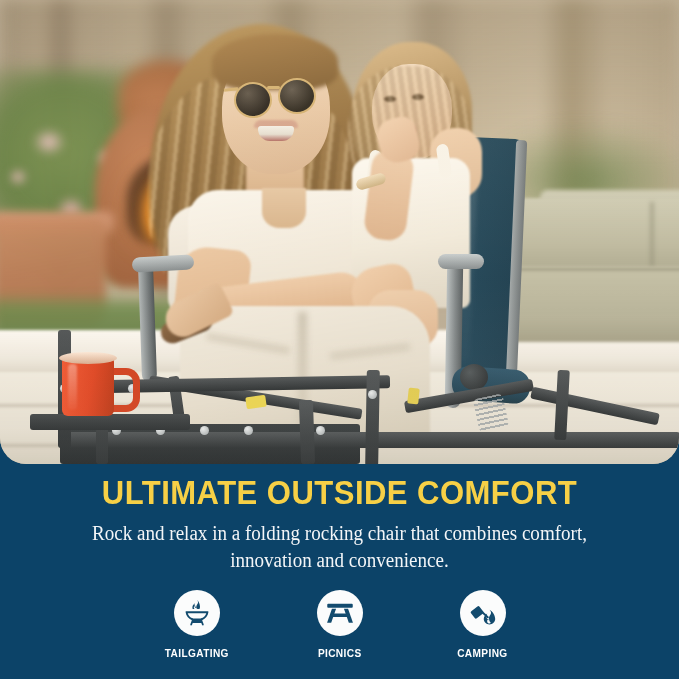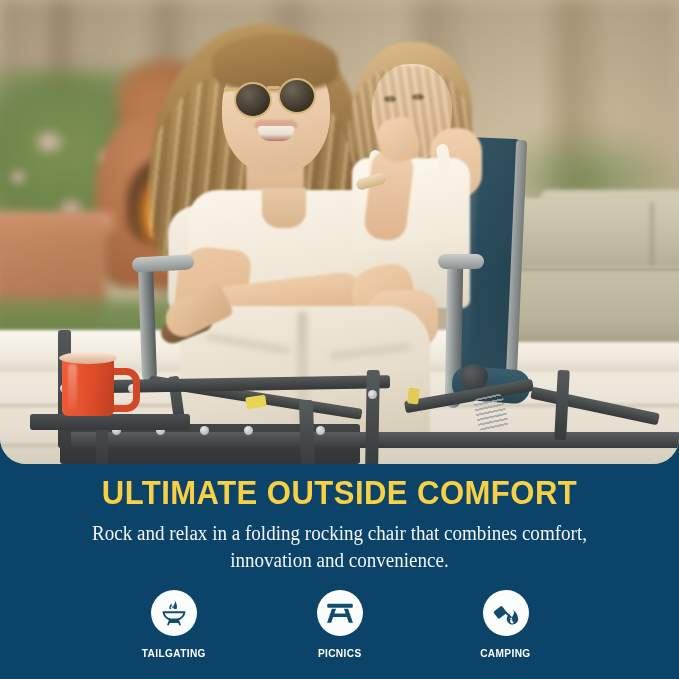--- a/index.html
+++ b/index.html
@@ -616,21 +616,21 @@
     font-size: 20.5px;
     line-height: 1.33;
     transform: scaleX(0.93);
   }
   .features {
     position: absolute;
     left: 0; top: 126px;
     width: 679px;
     display: flex;
     justify-content: center;
-    gap: 72px;
+    gap: 49px;
   }
   .feature {
     display: flex;
     flex-direction: column;
     align-items: center;
     width: 94px;
   }
   .fcircle {
     width: 46px;
     height: 46px;

